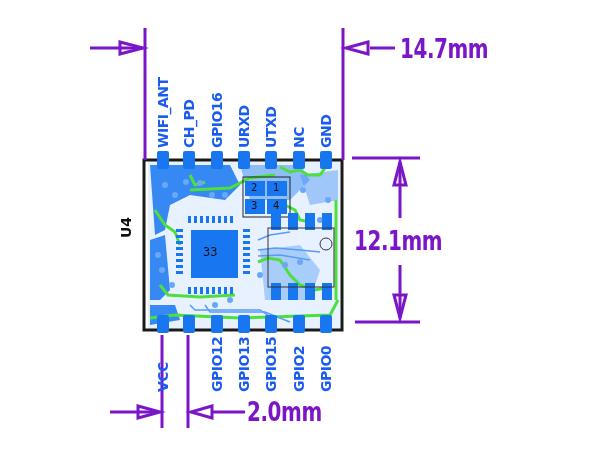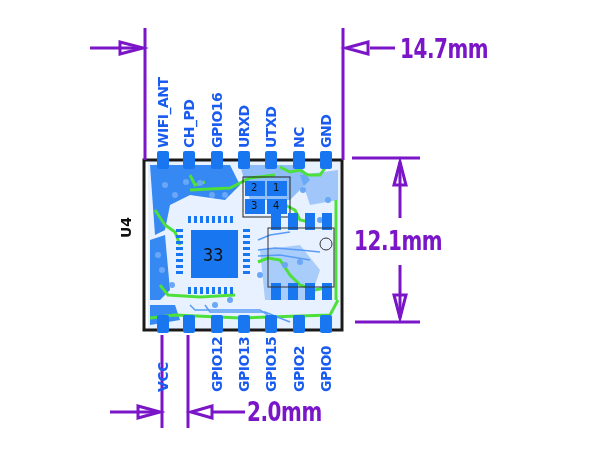--- a/index.html
+++ b/index.html
@@ -1,21 +1,21 @@
 <!DOCTYPE html>
 <html><head>
 <meta charset="utf-8">
 <style>
   html,body{margin:0;padding:0;background:#ffffff;}
   body{width:600px;height:450px;position:relative;overflow:hidden;font-family:"DejaVu Sans",sans-serif;}
   .abs{position:absolute;}
   .dim{color:#7a16c8;font-family:"DejaVu Sans Condensed","DejaVu Sans",sans-serif;font-weight:bold;font-size:27px;letter-spacing:-0.5px;transform:scaleX(0.82);transform-origin:left center;white-space:nowrap;}
   .pinlabel{color:#1a5cf0;font-family:"DejaVu Sans",sans-serif;font-weight:bold;font-size:14px;white-space:nowrap;transform-origin:left top;letter-spacing:-0.5px;}
   .desig{color:#111;font-size:14px;font-weight:bold;white-space:nowrap;}
-  .chiplabel{color:#111;font-size:17px;font-family:"DejaVu Sans Mono",monospace;}
+  .chiplabel{color:#111;font-size:12px;font-family:"DejaVu Sans Mono",monospace;}
   svg{position:absolute;left:0;top:0;}
 </style>
 </head>
 <body>
 
 <svg width="600" height="450" viewBox="0 0 600 450">
 
   <rect x="148" y="160" width="192" height="170" fill="#e8f1ff"></rect>
 
   <g fill="#1877f0" opacity="0.85">

